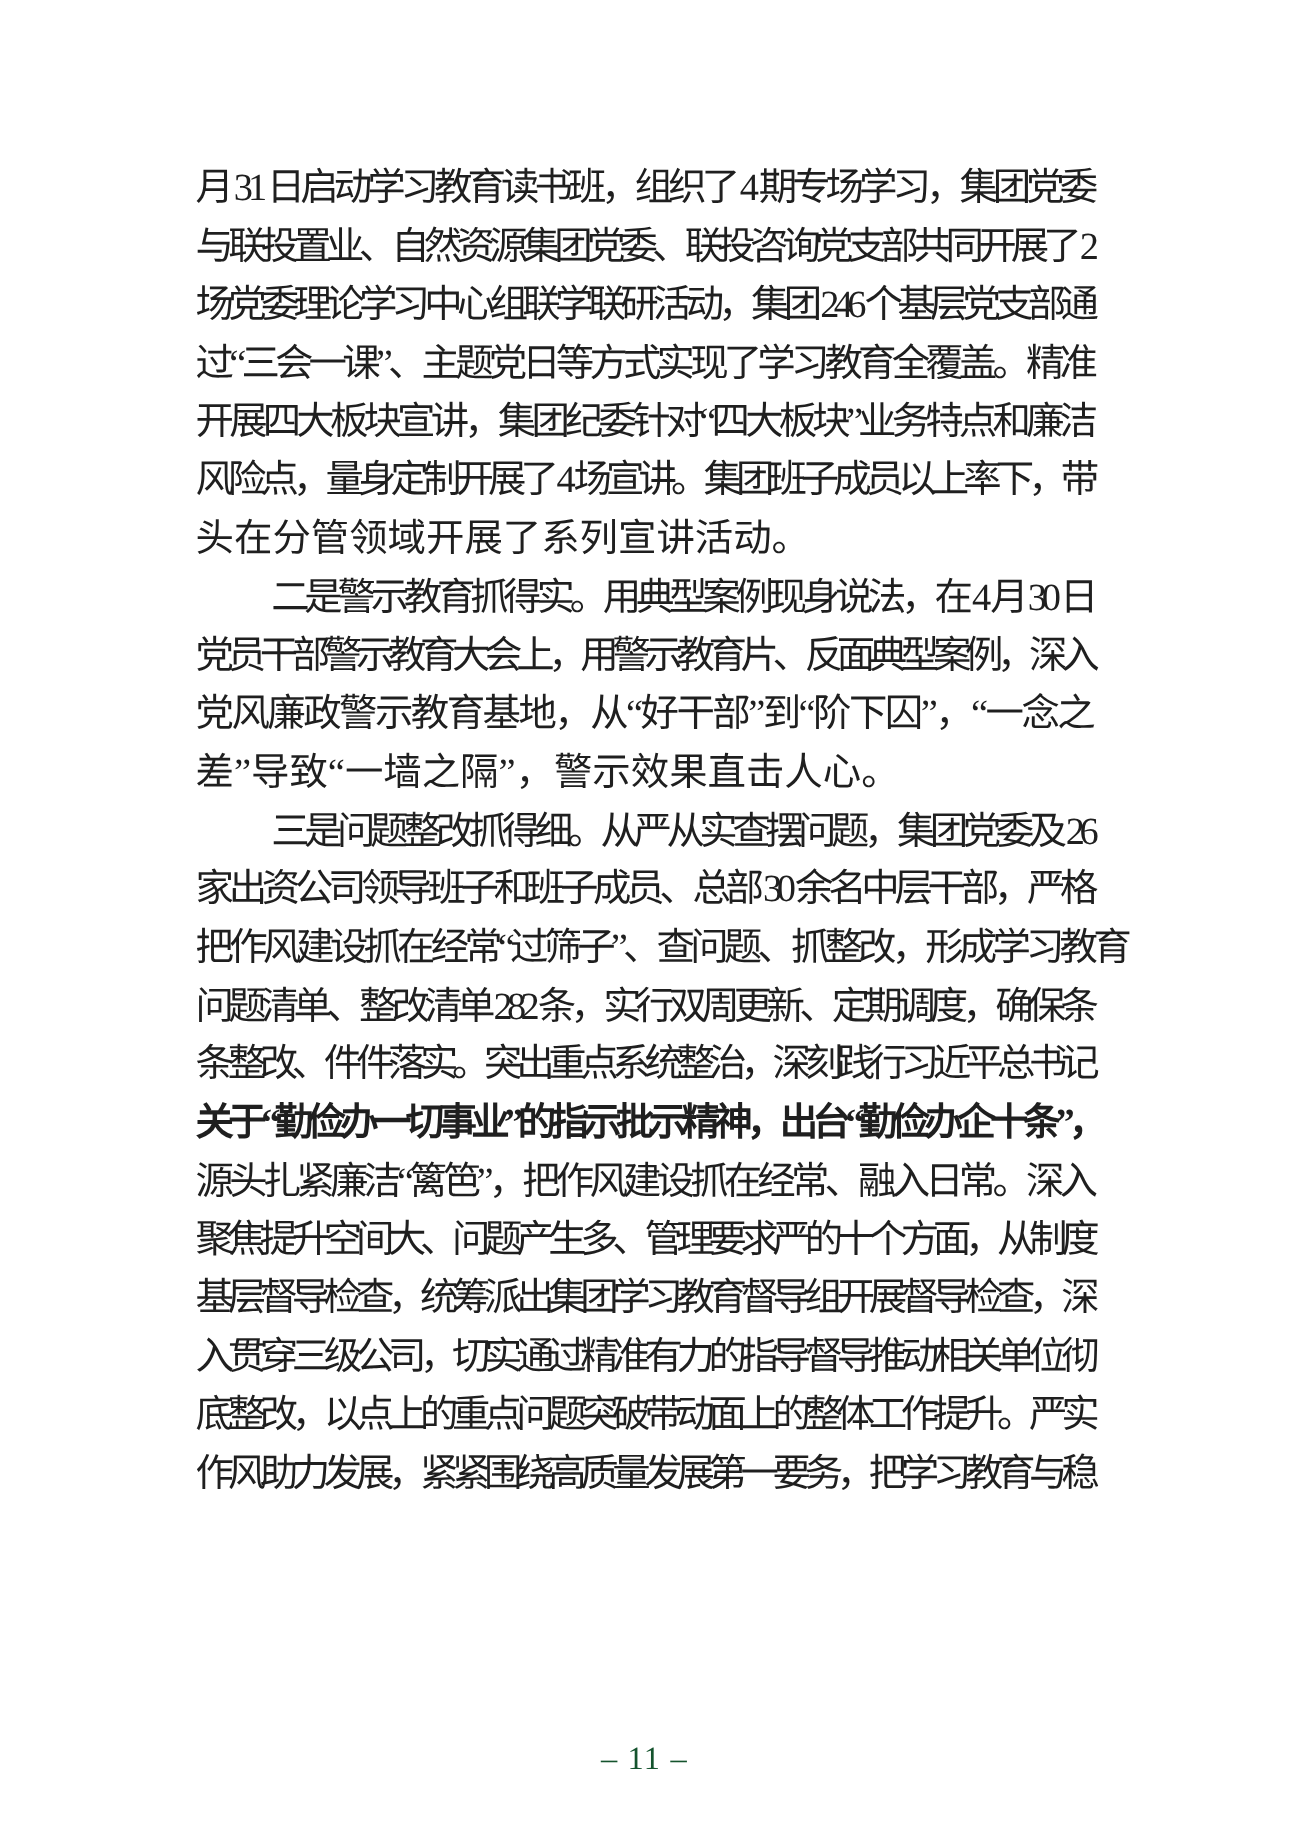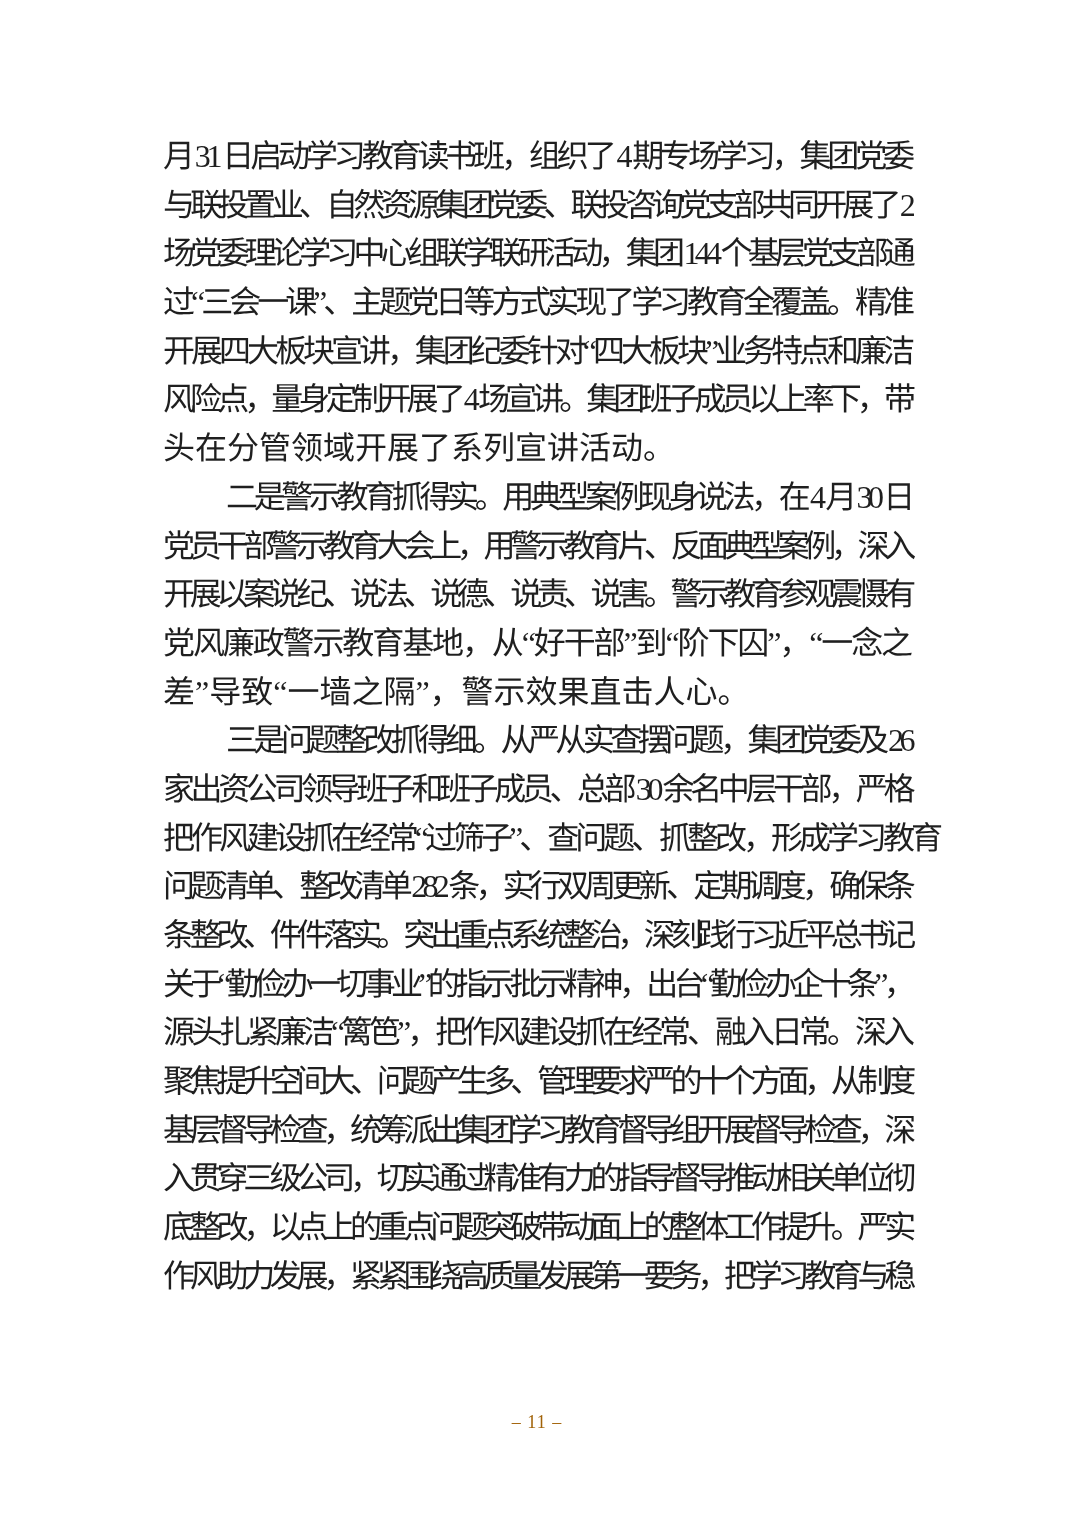--- a/index.html
+++ b/index.html
@@ -43,69 +43,69 @@
   }
   .page-footer {
     position: absolute;
     left: 0;
     top: 1402px;
     width: 1074px;
     text-align: center;
   }
   .page-number {
     display: inline-block;
-    font-size: 18px;
+    font-size: 27px;
     line-height: 40px;
-    color: #a16207;
+    color: #14532d;
     letter-spacing: 1px;
+    margin-top: 43px;
   }
 </style>
 </head>
 <body>
 
 <div class="page">
 
   <main class="text-block">
 
       <p class="line" style="letter-spacing: -4.12549px;"><span class="line-text">月 31 日启动学习教育读书班，组织了 4 期专场学习，集团党委</span></p>
 
       <p class="line" style="letter-spacing: -4.82812px;"><span class="line-text">与联投置业、自然资源集团党委、联投咨询党支部共同开展了 2</span></p>
 
-      <p class="line" style="letter-spacing: -4.7747px;"><span class="line-text">场党委理论学习中心组联学联研活动，集团 144 个基层党支部通</span></p>
+      <p class="line" style="letter-spacing: -4.7747px;"><span class="line-text">场党委理论学习中心组联学联研活动，集团 246 个基层党支部通</span></p>
 
       <p class="line" style="letter-spacing: -4.01507px;"><span class="line-text">过“三会一课”、主题党日等方式实现了学习教育全覆盖。精准</span></p>
 
       <p class="line" style="letter-spacing: -4.01507px;"><span class="line-text">开展四大板块宣讲，集团纪委针对“四大板块”业务特点和廉洁</span></p>
 
       <p class="line" style="letter-spacing: -4.93385px;"><span class="line-text">风险点，量身定制开展了 4 场宣讲。集团班子成员以上率下，带</span></p>
 
       <p class="line no-justify"><span class="line-text">头在分管领域开展了系列宣讲活动。</span></p>
 
       <p class="line indent" style="letter-spacing: -4.36719px;"><span class="line-text">二是警示教育抓得实。用典型案例现身说法，在 4 月 30 日</span></p>
 
       <p class="line" style="letter-spacing: -5.28627px;"><span class="line-text">党员干部警示教育大会上，用警示教育片、反面典型案例，深入</span></p>
 
-      <p class="line" style="letter-spacing: -5.28627px;"><span class="line-text">开展以案说纪、说法、说德、说责、说害。警示教育参观震慑有</span></p>
 
 
       <p class="line" style="letter-spacing: -2.10826px;"><span class="line-text">党风廉政警示教育基地，从“好干部”到“阶下囚”，“一念之</span></p>
 
       <p class="line no-justify"><span class="line-text">差”导致“一墙之隔”，警示效果直击人心。</span></p>
 
       <p class="line indent" style="letter-spacing: -4.55613px;"><span class="line-text">三是问题整改抓得细。从严从实查摆问题，集团党委及 26</span></p>
 
       <p class="line" style="letter-spacing: -4.40052px;"><span class="line-text">家出资公司领导班子和班子成员、总部 30 余名中层干部，严格</span></p>
 
       <p class="line" style="letter-spacing: -4.01507px;"><span class="line-text">把作风建设抓在经常“过筛子”、查问题、抓整改，形成学习教育</span></p>
 
       <p class="line" style="letter-spacing: -4.7747px; text-align: center;"><span class="line-text">问题清单、整改清单 282 条，实行双周更新、定期调度，确保条</span></p>
 
       <p class="line" style="letter-spacing: -5.28627px;"><span class="line-text">条整改、件件落实。突出重点系统整治，深刻践行习近平总书记</span></p>
 
-      <p class="line" style="letter-spacing: -4.69427px;"><span class="line-text">关于“勤俭办一切事业”的指示批示精神，出台“勤俭办企十条”，</span></p>
+      <p class="line" style="letter-spacing: -4.69427px; font-weight: bold;"><span class="line-text">关于“勤俭办一切事业”的指示批示精神，出台“勤俭办企十条”，</span></p>
 
       <p class="line" style="letter-spacing: -4.01507px;"><span class="line-text">源头扎紧廉洁“篱笆”，把作风建设抓在经常、融入日常。深入</span></p>
 
       <p class="line" style="letter-spacing: -5.28627px;"><span class="line-text">聚焦提升空间大、问题产生多、管理要求严的十个方面，从制度</span></p>
 
       <p class="line" style="letter-spacing: -5.28627px;"><span class="line-text">基层督导检查，统筹派出集团学习教育督导组开展督导检查，深</span></p>
 
       <p class="line" style="letter-spacing: -5.28627px;"><span class="line-text">入贯穿三级公司，切实通过精准有力的指导督导推动相关单位彻</span></p>
 
       <p class="line" style="letter-spacing: -5.28627px;"><span class="line-text">底整改，以点上的重点问题突破带动面上的整体工作提升。严实</span></p>

